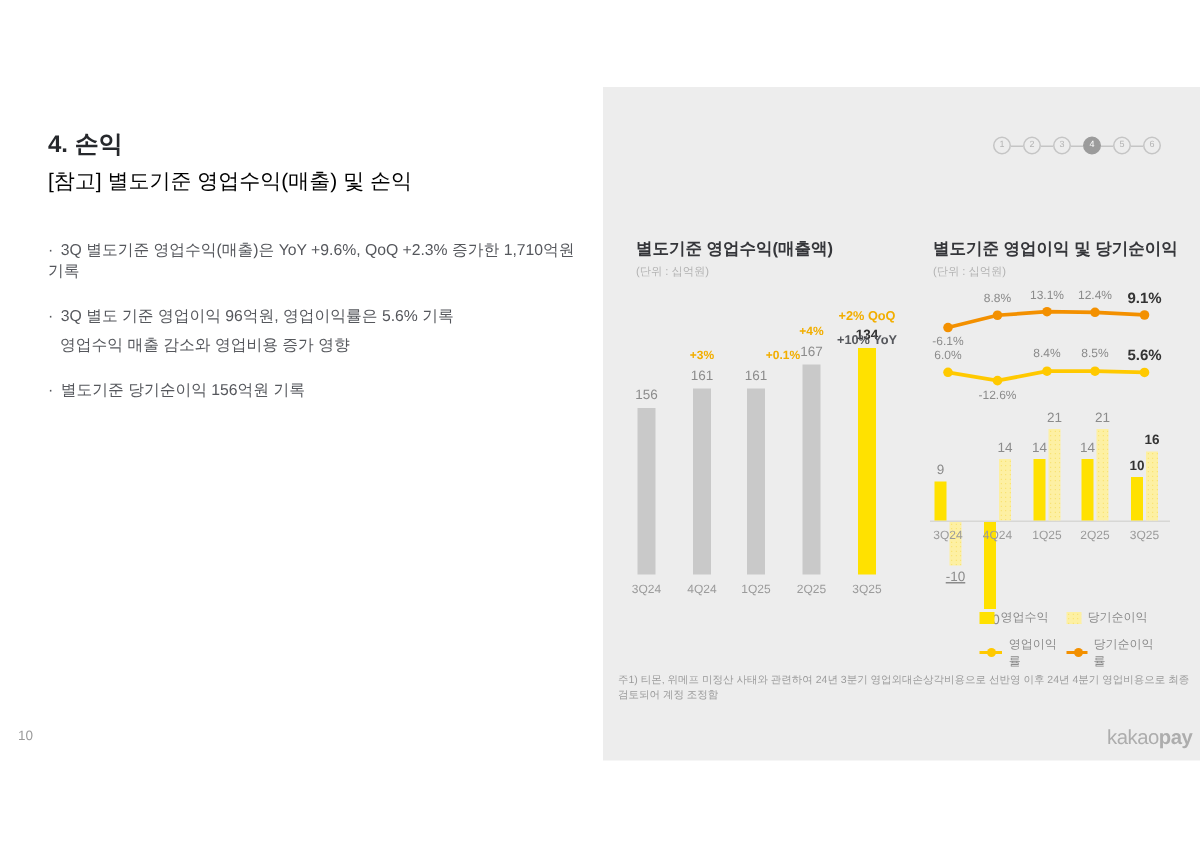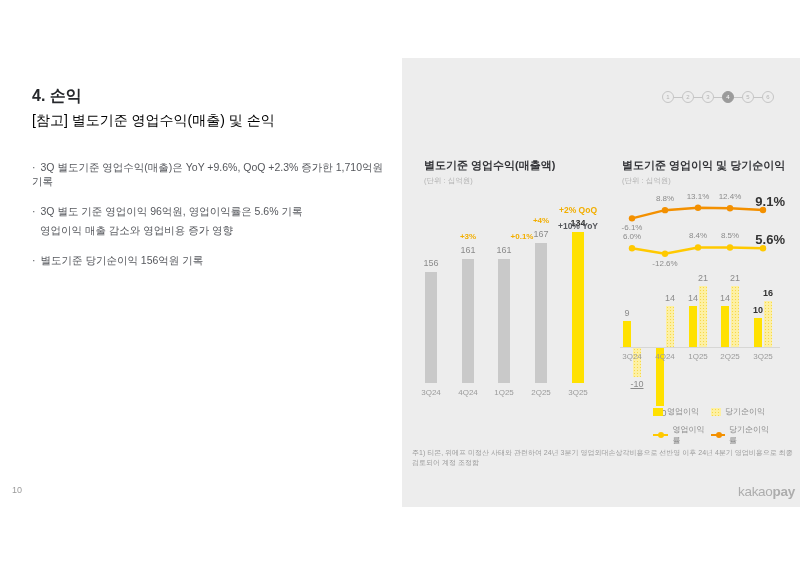--- a/index.html
+++ b/index.html
@@ -36,21 +36,21 @@
   .plot { position:absolute; left:0; top:0; width:100%; height:100%; }
   .bar { position:absolute; }
   .lbl { position:absolute; text-align:center; white-space:nowrap; }
   .val { font-size:9px; color:#8b8b8b; }
   .val.hl { color:#333; font-weight:700; }
   .growth { font-size:8px; font-weight:700; color:#f2ae00; }
   .anno-yoy { font-size:8.5px; font-weight:700; color:#55575c;margin-top:28px; }
   .anno-qoq { font-size:8.5px; font-weight:700; color:#f2ae00; }
   .cat { font-size:8px; color:#9b9b9b; }
   .pct { font-size:8px; color:#8b8b8b; }
-  .pct.hl { color:#333; font-weight:700; font-size:13px;text-align:right; }
+  .pct.hl { color:#333; font-weight:700; font-size:10px; }
   .zero-line { position:absolute; height:1px; background:#d7d7d5; }
   .pattern-bar { background-color:#fdf0a3;
                  background-image:radial-gradient(#f6d84a 27%, transparent 28%);
                  background-size:3px 3px; }
   svg.lines { position:absolute; left:0; top:0; overflow:visible; pointer-events:none; }
 
   
   .legend { position:absolute; font-size:8px; color:#8b8b8b; }
   .legend-row { display:flex; align-items:center; margin-bottom:7px; }
   .legend-item { display:flex; align-items:center; }
@@ -70,21 +70,21 @@
 
   <div class="page-title">4. 손익</div>
   <div class="page-subtitle">[참고] 별도기준 영업수익(매출) 및 손익</div>
 
   <div class="bullet-list">
       <div class="bullet">
         <div class="bline"><span class="bdot">·</span><span>3Q 별도기준 영업수익(매출)은 YoY +9.6%, QoQ +2.3% 증가한 1,710억원 기록</span></div>
       </div>
       <div class="bullet">
         <div class="bline"><span class="bdot">·</span><span>3Q 별도 기준 영업이익 96억원, 영업이익률은 5.6% 기록</span></div>
-        <div class="bline sub"><span>영업이익 매출 감소와 영업비용 증가 영향</span></div>
+        <div class="bline sub"><span>영업수익 매출 감소와 영업비용 증가 영향</span></div>
       </div>
       <div class="bullet">
         <div class="bline"><span class="bdot">·</span><span>별도기준 당기순이익 156억원 기록</span></div>
       </div>
     </div>
 
   <div class="page-number">10</div>
 
   <div id="panel">
 
@@ -181,21 +181,21 @@
           <div class="lbl pct" style="left: -10px; top: 74.2px; width: 44px;">6.0%</div>
           <div class="lbl pct" style="left: 23px; top: 100.78px; width: 44px;">-12.6%</div>
           <div class="lbl pct" style="left: 56px; top: 73.48px; width: 44px;">8.4%</div>
           <div class="lbl pct" style="left: 88px; top: 73.45px; width: 44px;">8.5%</div>
           <div class="lbl pct hl" style="left: 121px; top: 74.32px; width: 44px;">5.6%</div>
         </div>
       <div class="legend" style="left:33px; top:248px;">
           <div class="legend-row">
             <div class="legend-item" style="width: 58px;">
               <div class="lg-swatch" style="background: rgb(255, 225, 0);"></div>
-              <span>영업이익</span>
+              <span>영업수익</span>
             </div>
             <div class="legend-item" style="width: 60px;">
               <div class="lg-swatch pattern-bar"></div>
               <span>당기순이익</span>
             </div>
           </div>
           <div class="legend-row">
             <div class="legend-item" style="width: 58px;">
               <div class="lg-line" style="background: rgb(255, 201, 0);">
                 <div class="dot" style="background: rgb(255, 201, 0);"></div>

